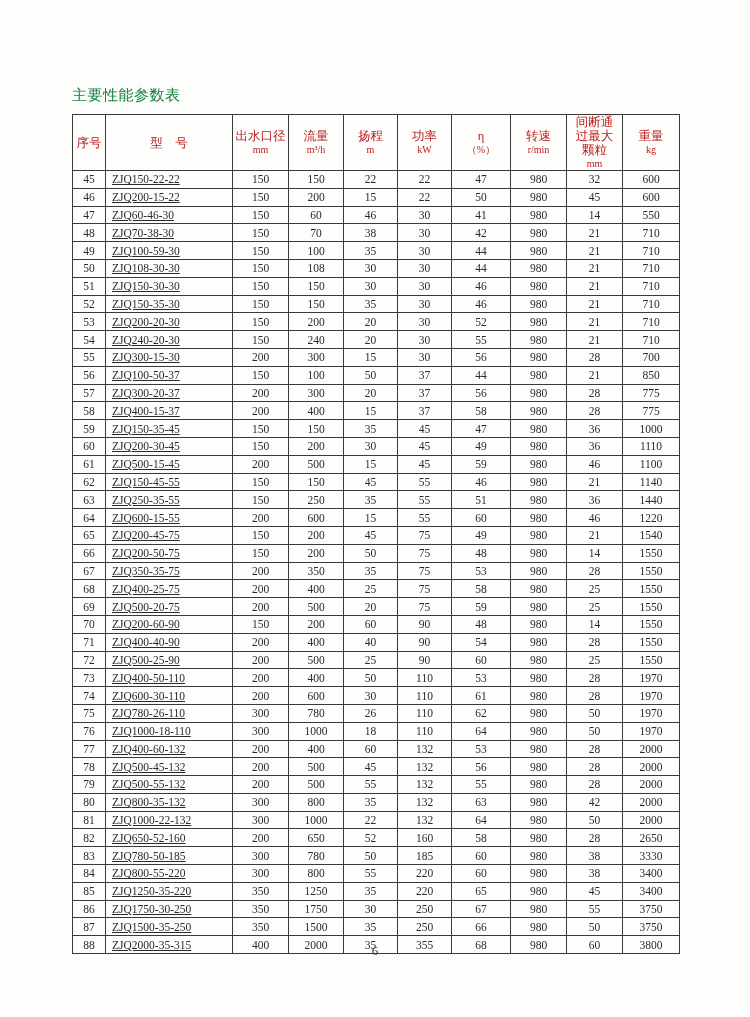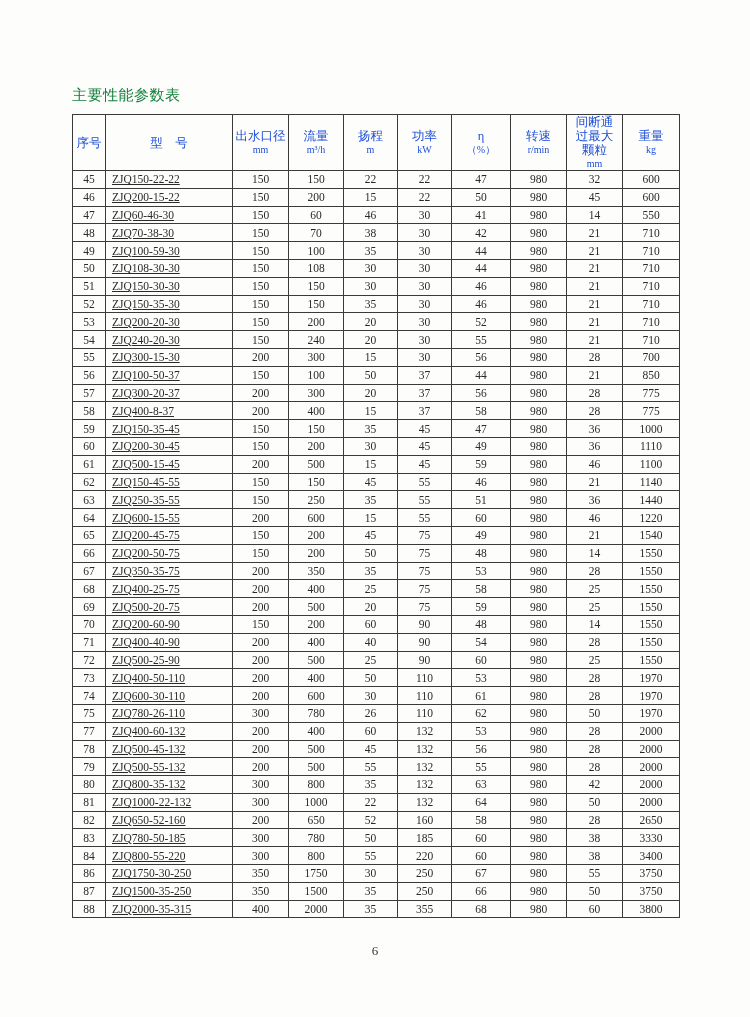--- a/index.html
+++ b/index.html
@@ -1,20 +1,20 @@
 <!DOCTYPE html>
 <html><head>
 <meta charset="utf-8">
 <style>
   html, body { margin: 0; padding: 0; background: #fdfdfb; }
   body { width: 750px; height: 1017px; position: relative; font-family: "Liberation Serif", "DejaVu Serif", serif; color: #2a2a2a; }
   .title { position: absolute; left: 72px; top: 86px; font-size: 15px; letter-spacing: 0.5px; color: #15803d; }
   table.params { position: absolute; left: 72px; top: 114px; border-collapse: collapse; table-layout: fixed; width: 607px; }
   table.params th, table.params td { border: 1px solid #3a3a3a; padding: 0; text-align: center; font-weight: normal; overflow: hidden; white-space: nowrap; }
-  table.params th { height: 45px; font-size: 12.5px; line-height: 14px; color: #1d4ed8; vertical-align: middle; }
+  table.params th { height: 45px; font-size: 12.5px; line-height: 14px; color: #b91c1c; vertical-align: middle; }
   table.params th .unit { display: block; font-size: 10px; line-height: 13px; }
   table.params td { height: 16.8px; font-size: 11.5px; line-height: 16px; color: #2a2a2a; }
   table.params td.model { text-align: left; padding-left: 6px; text-decoration: underline; }
   .page-number { position: absolute; left: 0; width: 750px; top: 943px; text-align: center; font-size: 13px; color: #333; }
 </style>
 </head>
 <body>
 
 <div class="title">主要性能参数表</div>
 
@@ -200,21 +200,21 @@
         <td>300</td>
         <td>20</td>
         <td>37</td>
         <td>56</td>
         <td>980</td>
         <td>28</td>
         <td>775</td>
       </tr>
       <tr>
         <td>58</td>
-        <td class="model">ZJQ400-8-37</td>
+        <td class="model">ZJQ400-15-37</td>
         <td>200</td>
         <td>400</td>
         <td>15</td>
         <td>37</td>
         <td>58</td>
         <td>980</td>
         <td>28</td>
         <td>775</td>
       </tr>
       <tr>
@@ -415,20 +415,32 @@
         <td>300</td>
         <td>780</td>
         <td>26</td>
         <td>110</td>
         <td>62</td>
         <td>980</td>
         <td>50</td>
         <td>1970</td>
       </tr>
       <tr>
+        <td>76</td>
+        <td class="model">ZJQ1000-18-110</td>
+        <td>300</td>
+        <td>1000</td>
+        <td>18</td>
+        <td>110</td>
+        <td>64</td>
+        <td>980</td>
+        <td>50</td>
+        <td>1970</td>
+      </tr>
+      <tr>
         <td>77</td>
         <td class="model">ZJQ400-60-132</td>
         <td>200</td>
         <td>400</td>
         <td>60</td>
         <td>132</td>
         <td>53</td>
         <td>980</td>
         <td>28</td>
         <td>2000</td>
@@ -508,20 +520,32 @@
       <tr>
         <td>84</td>
         <td class="model">ZJQ800-55-220</td>
         <td>300</td>
         <td>800</td>
         <td>55</td>
         <td>220</td>
         <td>60</td>
         <td>980</td>
         <td>38</td>
+        <td>3400</td>
+      </tr>
+      <tr>
+        <td>85</td>
+        <td class="model">ZJQ1250-35-220</td>
+        <td>350</td>
+        <td>1250</td>
+        <td>35</td>
+        <td>220</td>
+        <td>65</td>
+        <td>980</td>
+        <td>45</td>
         <td>3400</td>
       </tr>
       <tr>
         <td>86</td>
         <td class="model">ZJQ1750-30-250</td>
         <td>350</td>
         <td>1750</td>
         <td>30</td>
         <td>250</td>
         <td>67</td>

